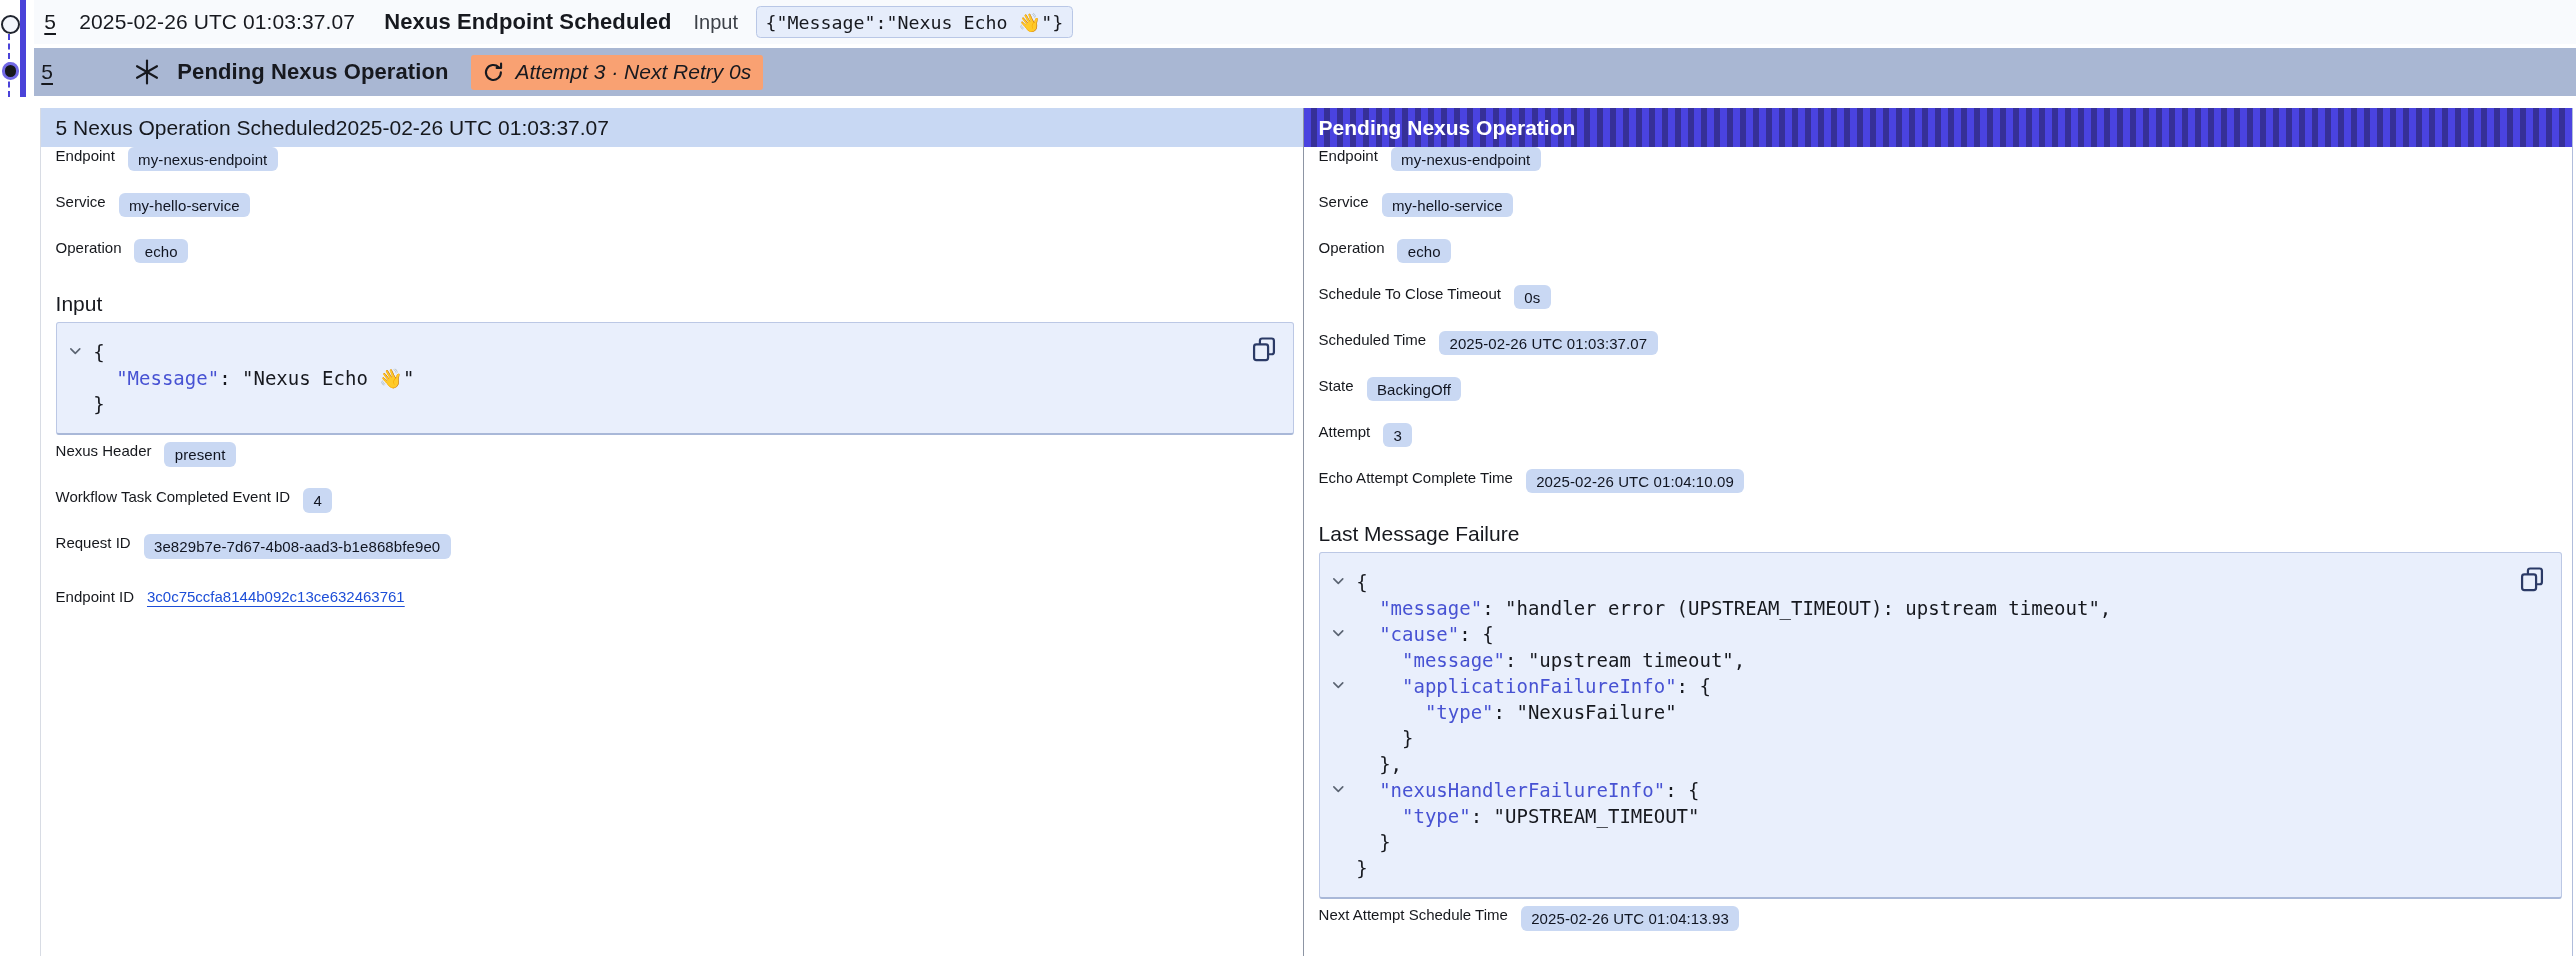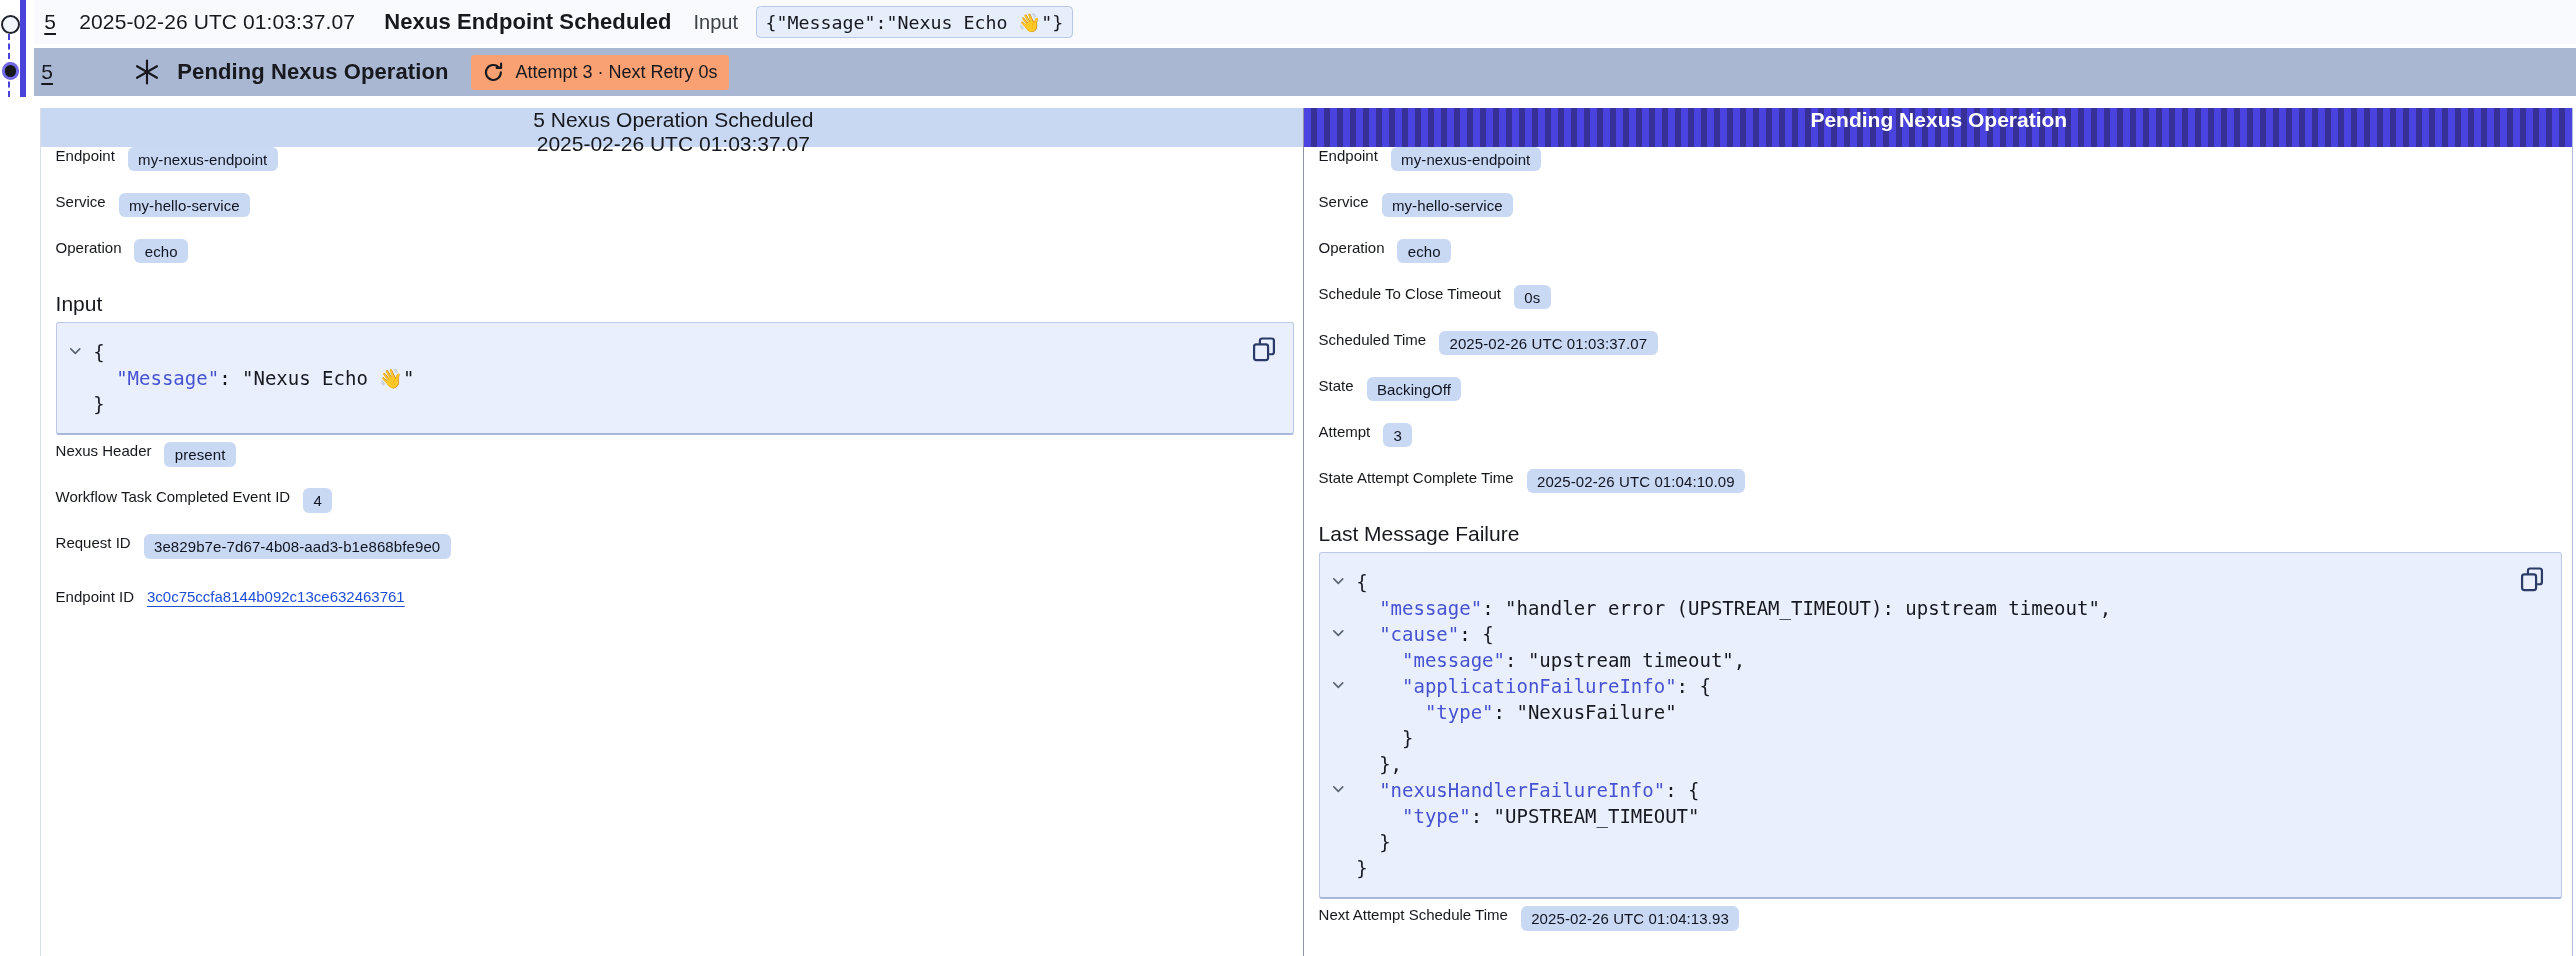--- a/index.html
+++ b/index.html
@@ -22,29 +22,29 @@
   .ev-id { color: #16181d; text-decoration: underline; text-underline-offset: 3.7px; cursor: pointer; }
   .row-scheduled .ev-id { width: 35px; }
   .row-pending .ev-id { width: 92px; font-weight: 500; }
   .ev-time { width: 305px; letter-spacing: 0.1px; }
   .ev-title { font-weight: 700; font-size: 22px; letter-spacing: 0.1px; }
   .ev-input-label { margin-left: 22px; margin-right: 17.6px; font-size: 20px; color: #3d4148; }
   .ev-input-badge { font-family: "DejaVu Sans Mono", monospace; font-size: 18.3px; background: #e6edfb;
     border: 1.5px solid #b9c7e6; border-radius: 4.4px; padding: 4.4px 8.8px; cursor: pointer; }
   .pend-star { width: 28px; height: 28px; margin-right: 16px; }
   .retry-badge { margin-left: 22px; background: #f9a172; border-radius: 2.9px; height: 35px;
-    display: inline-flex; align-items: center; gap: 10.3px; padding: 0 11.7px; font-size: 18px; color: #17191f; }
+    display: inline-flex; align-items: center; gap: 10.3px; padding: 0 11.7px; font-size: 21px; color: #17191f; font-style: italic; }
   .retry-badge svg { width: 23px; height: 23px; }
 
   
   .panel { position: absolute; top: 108px; bottom: 0; background: #ffffff; }
   .panel-left { left: 40px; width: 1264px; border-left: 1.5px solid #d8dce4; }
   .panel-right { left: 1303px; width: 1270px; border-left: 1.5px solid #8d95a4; border-right: 1.5px solid #b0bddc; }
   .panel-header { height: 39px; display: flex; align-items: center; 
-    padding: 0 13px 0 14.6px; font-size: 21px; flex-direction: column; }
+    padding: 0 13px 0 14.6px; font-size: 21px; }
   .panel-header.plain { background: #c8d8f3; color: #16181d; font-weight: 500; }
   .panel-header.striped { background: repeating-linear-gradient(90deg, #4a43e0 0 6.6px, #363097 6.6px 13px);
     color: #ffffff; font-weight: 600; }
   .panel-body { padding: 0 10.3px 0 14.6px; }
 
   .field-row { height: 46px; display: flex; align-items: flex-start; gap: 13px; font-size: 15px; }
   .field-label { color: #16181d; }
   .badge { background: #c9d8f3; border-radius: 6px; padding: 3.7px 10.3px; color: #111521; letter-spacing: 0.1px; }
   .label-row { height: 37px; display: flex; align-items: center; font-size: 21px; }
   .link-value { color: #1d4ed8; text-decoration: underline; text-underline-offset: 4.4px; cursor: pointer; }
@@ -178,21 +178,21 @@
       </div>
       <div class="field-row">
         <span class="field-label">State</span>
         <span class="badge">BackingOff</span>
       </div>
       <div class="field-row">
         <span class="field-label">Attempt</span>
         <span class="badge">3</span>
       </div>
       <div class="field-row">
-        <span class="field-label">State Attempt Complete Time</span>
+        <span class="field-label">Echo Attempt Complete Time</span>
         <span class="badge">2025-02-26 UTC 01:04:10.09</span>
       </div>
       <div class="label-row">
         <span>Last Message Failure</span>
       </div>
       <div class="code-block">
         <span class="copy-btn">
           <svg viewBox="0 0 24 24">
             <rect x="8.5" y="3" width="12" height="13.5" rx="2" fill="#e9effc" stroke="#2b3a66" stroke-width="1.9"></rect>
             <rect x="3.5" y="8" width="12" height="13.5" rx="2" fill="#e9effc" stroke="#2b3a66" stroke-width="1.9"></rect>

